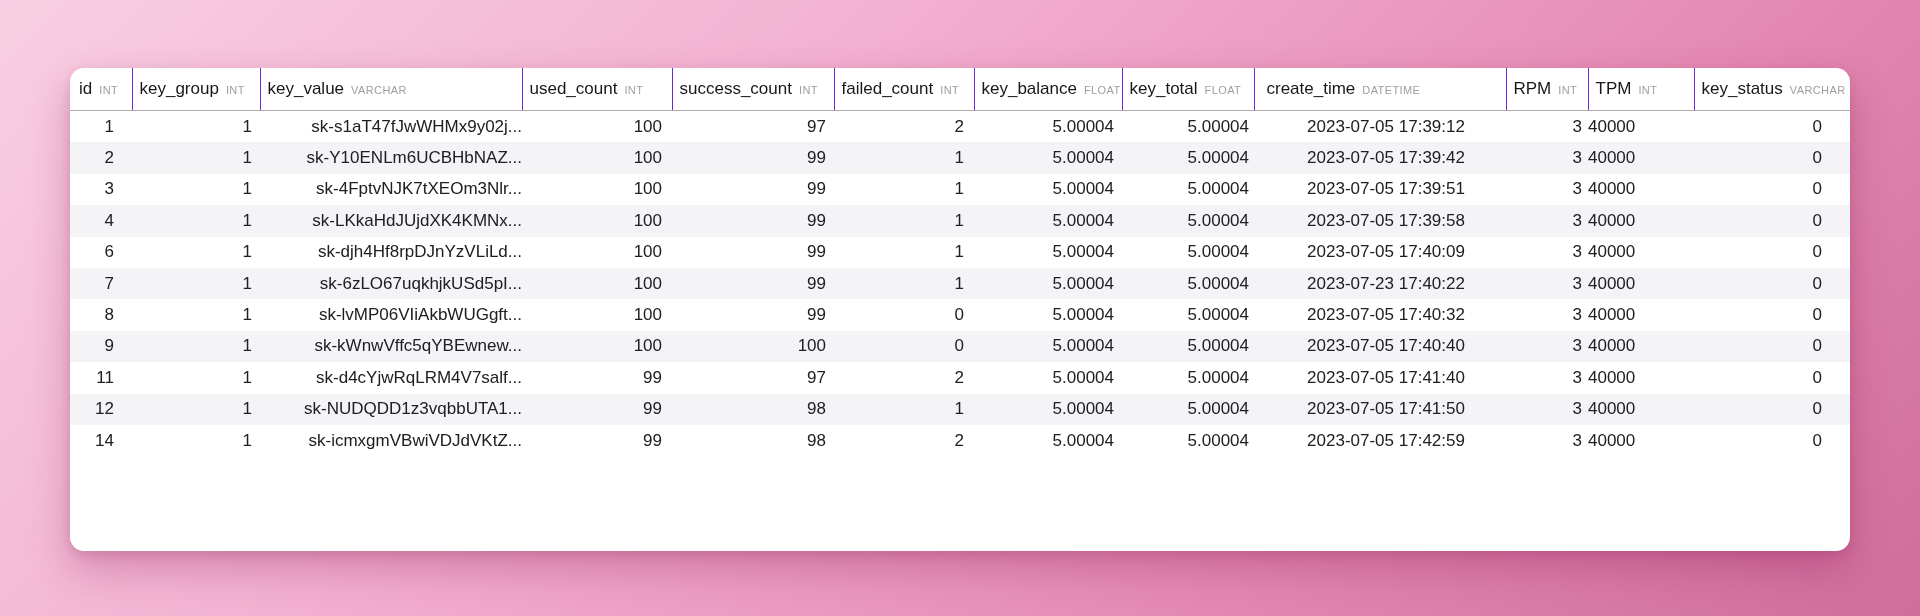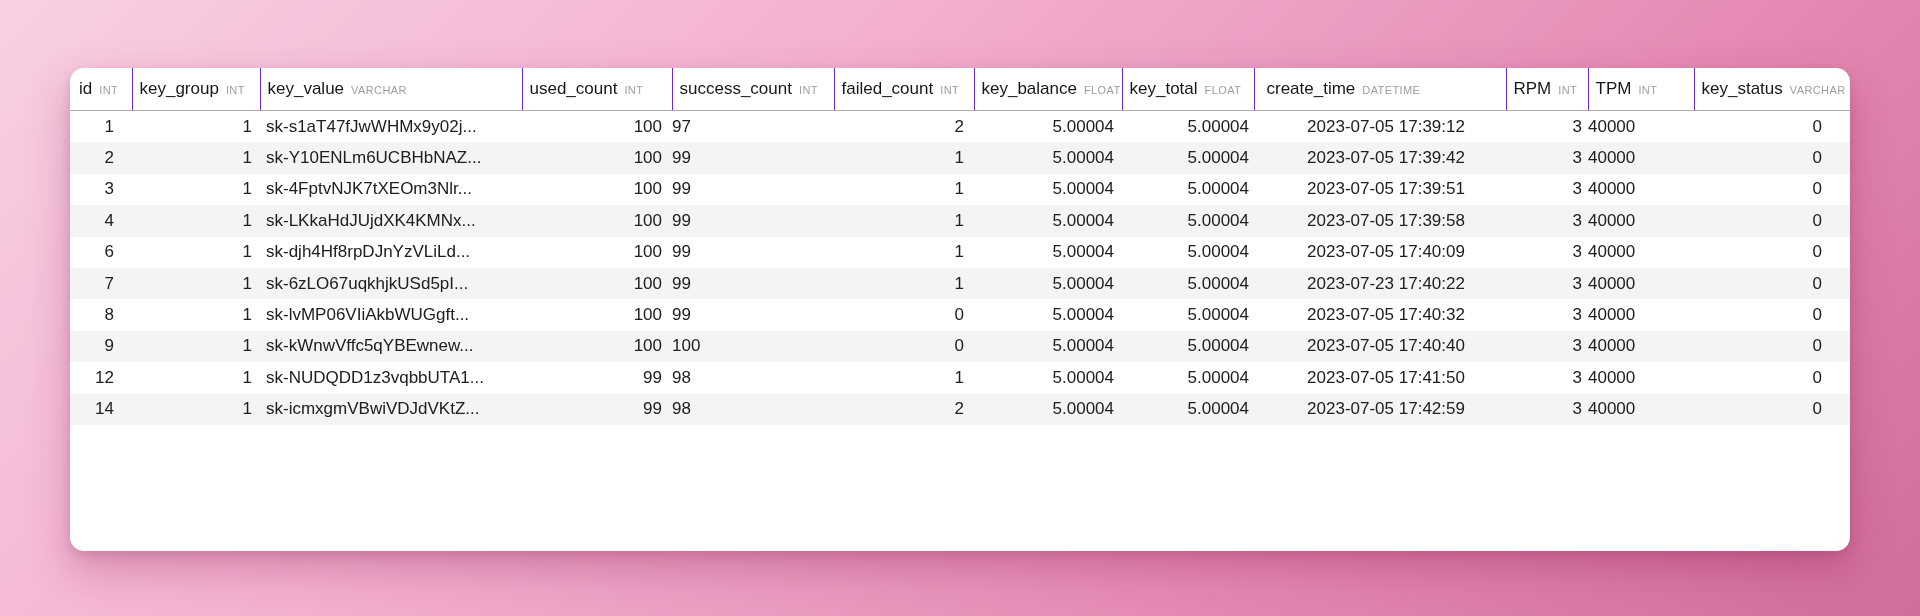--- a/index.html
+++ b/index.html
@@ -27,23 +27,23 @@
   th:nth-child(1){padding-left:9px}
   th:nth-child(9){padding-left:12px}
   .h-type{font-size:11px;color:#9d9da3;margin-left:7px;letter-spacing:.4px}
   td{
     height:31.4px;font-size:17px;color:#202024;vertical-align:middle;
     white-space:nowrap;overflow:hidden;padding:0;
   }
   tbody tr:nth-child(even){background:#f4f4f6}
   td:nth-child(1){text-align:right;padding-right:18px}
   td:nth-child(2){text-align:right;padding-right:8px}
-  td:nth-child(3){text-align:left;padding-left:6px}
+  td:nth-child(3){text-align:right;padding-left:6px}
   td:nth-child(4){text-align:right;padding-right:10px}
-  td:nth-child(5){text-align:left;padding-right:8px}
+  td:nth-child(5){text-align:right;padding-right:8px}
   td:nth-child(6){text-align:right;padding-right:10px}
   td:nth-child(7){text-align:right;padding-right:8px}
   td:nth-child(8){text-align:right;padding-right:5px}
   td:nth-child(9){text-align:center;padding-left:12px}
   td:nth-child(10){text-align:right;padding-right:6px}
   td:nth-child(11){text-align:left;padding-right:8px}
   td:nth-child(12){text-align:right;padding-right:28px}
 </style>
 </head>
 <body>
@@ -211,20 +211,34 @@
           <td>100</td>
           <td>0</td>
           <td>5.00004</td>
           <td>5.00004</td>
           <td>2023-07-05 17:40:40</td>
           <td>3</td>
           <td>40000</td>
           <td>0</td>
         </tr>
         <tr>
+          <td>11</td>
+          <td>1</td>
+          <td>sk-d4cYjwRqLRM4V7salf...</td>
+          <td>99</td>
+          <td>97</td>
+          <td>2</td>
+          <td>5.00004</td>
+          <td>5.00004</td>
+          <td>2023-07-05 17:41:40</td>
+          <td>3</td>
+          <td>40000</td>
+          <td>0</td>
+        </tr>
+        <tr>
           <td>12</td>
           <td>1</td>
           <td>sk-NUDQDD1z3vqbbUTA1...</td>
           <td>99</td>
           <td>98</td>
           <td>1</td>
           <td>5.00004</td>
           <td>5.00004</td>
           <td>2023-07-05 17:41:50</td>
           <td>3</td>

